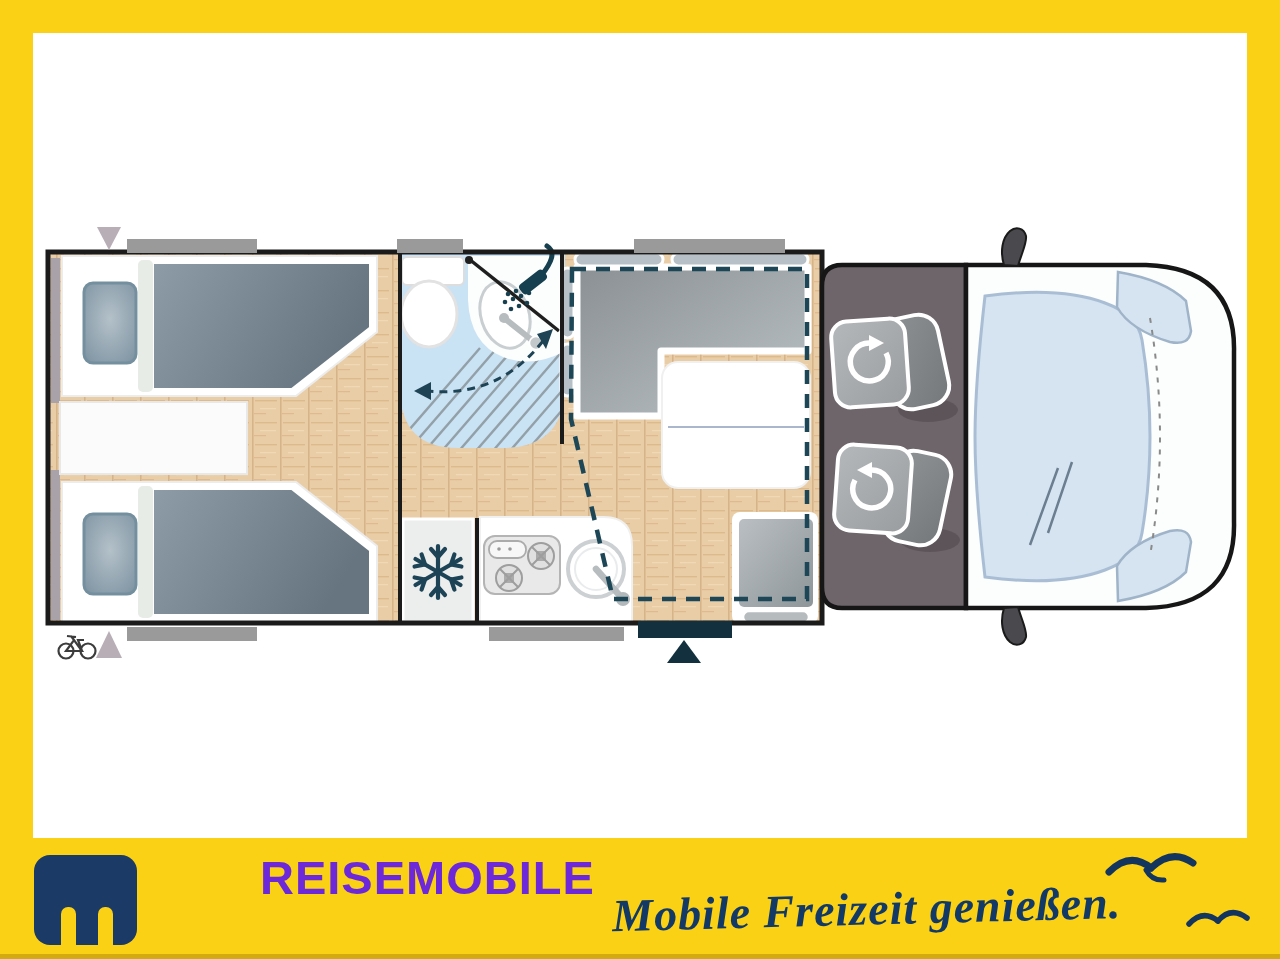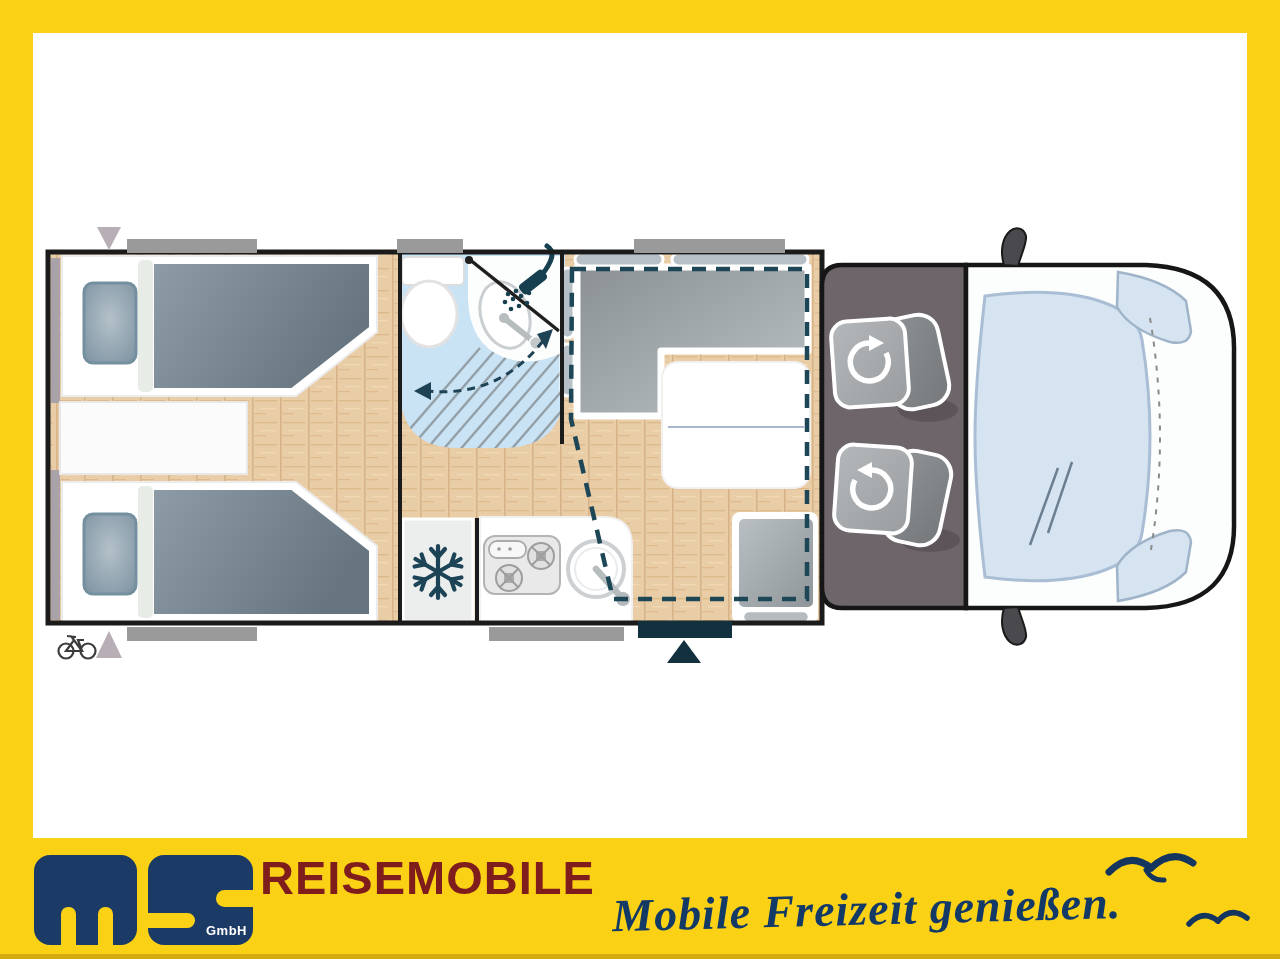--- a/index.html
+++ b/index.html
@@ -12,21 +12,21 @@
   .logo .blk{position:absolute;top:0;height:90px;background:#1b3a66;border-radius:16px;}
   .logo .m-block{left:0;width:103px;}
   .logo .s-block{left:114px;width:105px;}
   .logo .slot{position:absolute;background:#fbd116;}
   .m-slot1{left:27px;top:52px;width:15px;height:38px;border-radius:7px 7px 0 0;}
   .m-slot2{left:64px;top:52px;width:15px;height:38px;border-radius:7px 7px 0 0;}
   .s-slot-top{left:68px;top:35px;width:37px;height:17px;border-radius:9px 0 0 9px;}
   .s-slot-bot{left:0;top:58px;width:47px;height:15px;border-radius:0 8px 8px 0;}
   .gmbh{position:absolute;right:6px;bottom:7px;color:#ffffff;font-size:13px;font-weight:bold;letter-spacing:.5px;}
   .brand{position:absolute;left:260px;top:850px;font-size:47px;font-weight:bold;
-         letter-spacing:1px;color:#7f1d1d;}
+         letter-spacing:1px;color:#6d28d9;}
   .tagline{position:absolute;left:612px;top:882px;width:560px;font-size:46px;font-weight:bold;
            font-style:italic;font-family:"Liberation Serif",serif;color:#133a66;
            transform:rotate(-1.5deg);letter-spacing:1px;white-space:nowrap;}
   .bottom-edge{position:absolute;left:0;bottom:0;width:1280px;height:5px;background:rgba(90,60,0,.25);}
 </style>
 </head>
 <body>
 
 <div class="stage">
   <div class="white-area"></div>
@@ -262,22 +262,17 @@
       <path d="M1189,924 Q1203,909 1218,921" stroke-width="5.5"></path>
       <path d="M1218,921 Q1231,906 1247,918" stroke-width="5.5"></path>
     </g>
   </svg>
 
   <div class="logo">
     <div class="blk m-block">
       <div class="slot m-slot1"></div>
       <div class="slot m-slot2"></div>
     </div>
-    <div class="blk s-block">
-      <div class="slot s-slot-top"></div>
-      <div class="slot s-slot-bot"></div>
-      <span class="gmbh">GmbH</span>
-    </div>
   </div>
   <div class="brand">REISEMOBILE</div>
   <div class="tagline">Mobile Freizeit genießen.</div>
   <div class="bottom-edge"></div>
 </div>
 
 </body></html>

